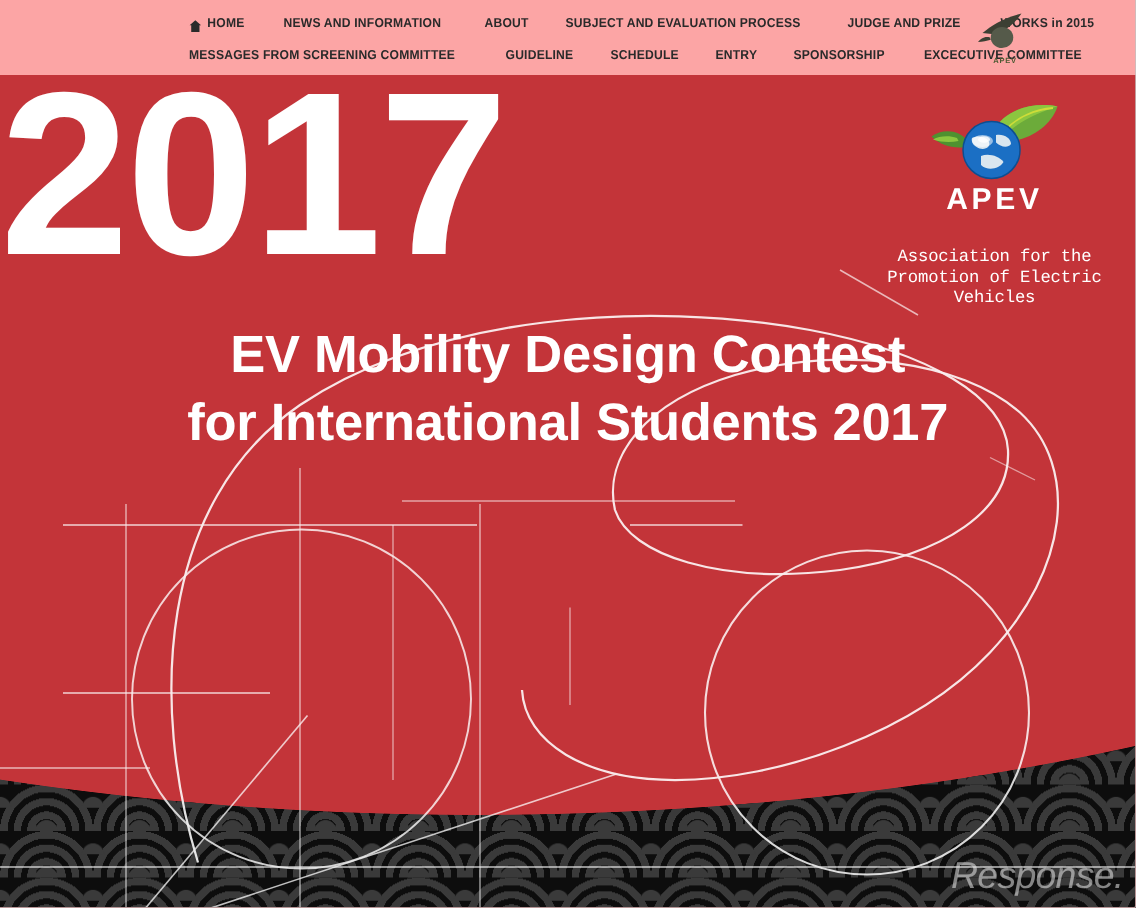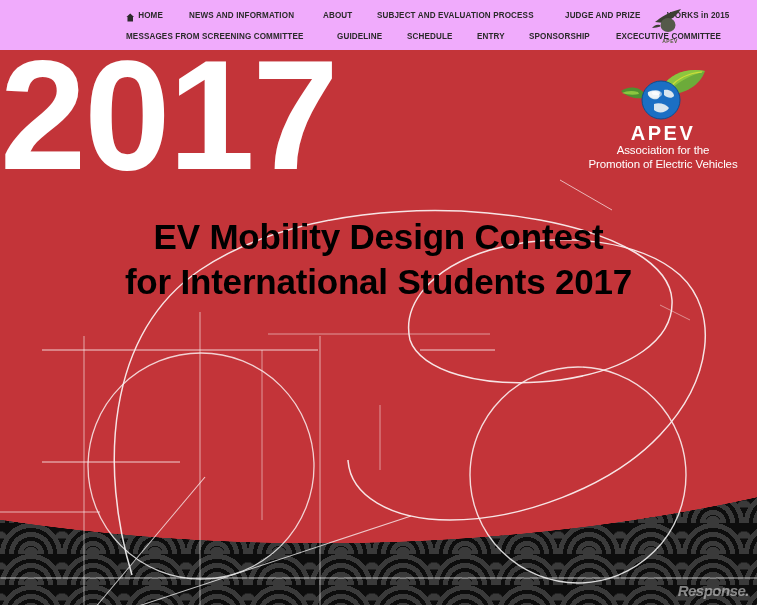--- a/index.html
+++ b/index.html
@@ -9,21 +9,21 @@
     font-family: "Liberation Sans", sans-serif;
     overflow: hidden;
   }
 
   #page { position: relative; width: 757px; height: 605px; overflow: hidden; }
 
   
   #nav {
     position: absolute; left: 0; top: 0;
     width: 757px; height: 50px;
-    background: #f0abfc;
+    background: #fca5a5;
     z-index: 40;
   }
   .nav-row {
     position: absolute; left: 0; width: 757px;
     display: flex; align-items: center;
     padding-left: 126px;
     gap: 0;
   }
   #nav-row-1 { top: 7px; height: 16px; }
   #nav-row-2 { top: 28px; height: 16px; align-items: center; }
@@ -120,54 +120,55 @@
     letter-spacing: -2px;
     line-height: 1;
     z-index: 10;
     user-select: none;
   }
 
   #headline {
     position: absolute; left: 0; top: 165px; width: 757px;
     text-align: center;
     z-index: 12;
-    color: #000000;
+    color: #ffffff;
     font-size: 35px;
     font-weight: bold;
     line-height: 1.28;
     letter-spacing: -0.2px;
   }
   #headline div { white-space: nowrap; }
 
   
   #apev {
     position: absolute; right: 14px; top: 16px;
     width: 160px; z-index: 20;
     text-align: center;
     cursor: pointer;
   }
   #apev .mark { position: relative; width: 110px; height: 56px; margin: 0 auto; }
   #apev .word {
     font-size: 20px; font-weight: bold; color: #ffffff;
     letter-spacing: 2.5px; line-height: 1; margin-top: 1px;
   }
   #apev .tag {
-    margin-top: 1px;
+    margin-top: 22px;
     font-size: 11.5px;
     color: #ffffff;
     line-height: 1.18;
     letter-spacing: -0.1px;
+    font-family: Liberation Mono, monospace;
   }
 
   
   #watermark {
     position: absolute; right: 8px; bottom: 6px;
     z-index: 30;
-    font-size: 15px;
-    font-weight: bold;
+    font-size: 25px;
+    font-weight: normal;
     color: rgba(235,235,235,0.55);
     letter-spacing: -0.5px;
     font-style: italic;
     user-select: none;
   }
 </style>
 </head>
 <body>
 
 <div id="page">

